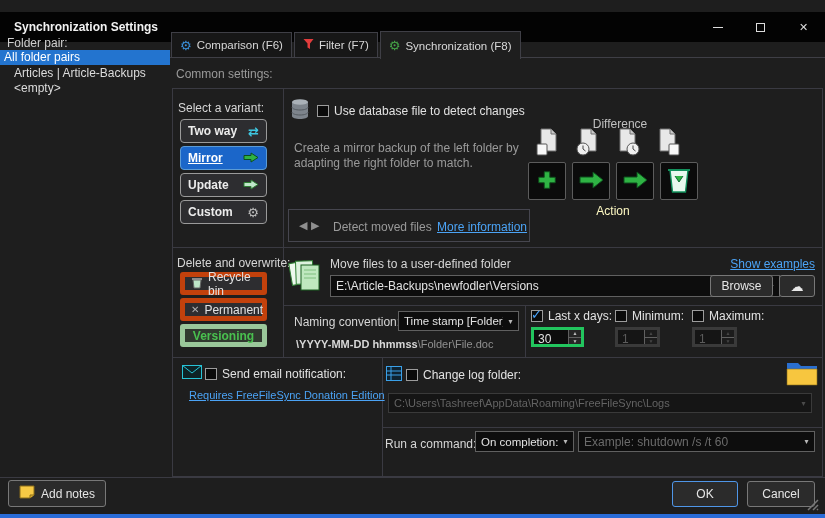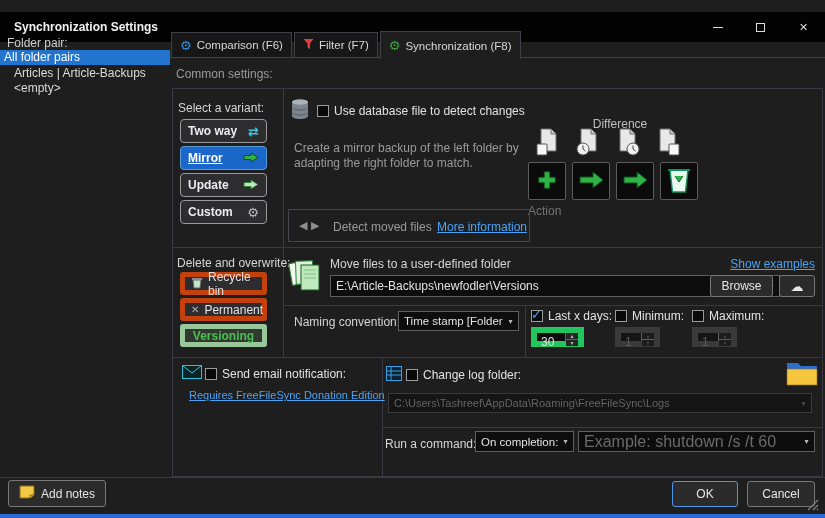--- a/index.html
+++ b/index.html
@@ -49,24 +49,24 @@
   .cb .mark { position:absolute; left:-1px; top:-4px; font-size:13px; color:#4aa6ff; font-weight:bold; }
   .cb-lbl { white-space:nowrap; }
 
   .combo { position:absolute; display:flex; align-items:center; border:1px solid #606060; background:#0d0d0d; }
   .combo .txt { flex:1; padding:0 5px; white-space:nowrap; overflow:hidden; color:#e2e2e2; }
   .combo .arr { width:15px; text-align:center; color:#b8b8b8; font-size:8px; flex:none; }
   .combo.disabled { border-color:#3a3a3a; background:#151515; }
   .combo.disabled .txt { color:#636363; }
   .combo.disabled .arr { color:#4a4a4a; }
   .combo input { flex:1; min-width:0; background:transparent; border:none; outline:none; color:#e2e2e2;
-                 font-family:inherit; font-size:16px; padding:0 5px; }
+                 font-family:inherit; font-size:12px; padding:0 5px; }
   .combo input::placeholder { color:#6b6b6b; }
 
-  .spin { position:absolute; display:flex; border:6px solid #22c55e; background:#0d0d0d; }
+  .spin { position:absolute; display:flex; border:3px solid #22c55e; background:#0d0d0d; }
   .spin .val { flex:1; padding:2px 4px; }
   .spin .sbtns { width:13px; border-left:1px solid #606060; display:flex; flex-direction:column; flex:none; }
   .spin .sbtns > div { flex:1; background:#262626; color:#c0c0c0; font-size:5px; display:flex; align-items:center; justify-content:center; }
   .spin .sbtns > div:first-child { border-bottom:1px solid #606060; }
   .spin.disabled { border-color:#3a3a3a; background:#151515; }
   .spin.disabled .val { color:#5c5c5c; }
   .spin.disabled .sbtns > div { background:#1c1c1c; color:#474747; }
 
   .btn { position:absolute; display:flex; align-items:center; justify-content:center; gap:6px;
          background:#2b2b2b; border:1px solid #787878; border-radius:3px; color:#e6e6e6; font-size:12px; }
@@ -224,21 +224,21 @@
           </svg></span>
     </div>
     <div class="sq">
       <span><svg width="26" height="28" viewBox="0 0 26 28">
             <path d="M4 4h18l-2.5 22h-13z" fill="#e8f8ee" stroke="#12915c" stroke-width="1.4"></path>
             <path d="M2 4h22" stroke="#12915c" stroke-width="2"></path>
             <path d="M9 10l4 6 4-6" fill="#2fb344" stroke="#0d6b33"></path>
           </svg></span>
     </div>
   </div>
-  <div class="lbl" style="left:528px; top:204px; width:170px; text-align:left; color:#737373">Action</div>
+  <div class="lbl" style="left:528px; top:204px; width:170px; text-align:center; color:#fef9c3">Action</div>
 
   <div class="detect-box">
     <span class="moved-arrows" style="left:10px; top:9px">◀</span>
     <span class="moved-arrows" style="left:22px; top:9px">▶</span>
     <span class="lbl dim" style="left:44px; top:10px">Detect moved files</span>
     <span class="link" style="left:148px; top:10px">More information</span>
   </div>
 
   <div class="lbl" style="left:177px; top:256px">Delete and overwrite:</div>
 
@@ -282,20 +282,23 @@
   </div>
   <div class="btn" style="left:779px; top:275px; width:36px; height:22px">
     <span class="cloud-ico">☁</span>
   </div>
 
   <div class="lbl" style="left:294px; top:315px">Naming convention:</div>
   <div class="combo" style="left:398px; top:311px; width:121px; height:20px">
     <span class="txt" style="font-size:11.5px">Time stamp [Folder]</span>
     <span class="arr">▾</span>
   </div>
+  <div class="lbl" style="left:296px; top:338px; font-size:11px">
+    <span style="color:#d8d8d8; font-weight:bold">\YYYY-MM-DD hhmmss</span><span style="color:#909090">\Folder\File.doc</span>
+  </div>
 
   <div class="cb" style="left:531px; top:309px">
     <span class="box">
         <span class="mark">✓</span>
       </span>
     <span class="cb-lbl">Last x days:</span>
   </div>
   <div class="spin" style="left:531px; top:327px; width:53px; height:20px">
     <span class="val">30</span>
     <span class="sbtns">

